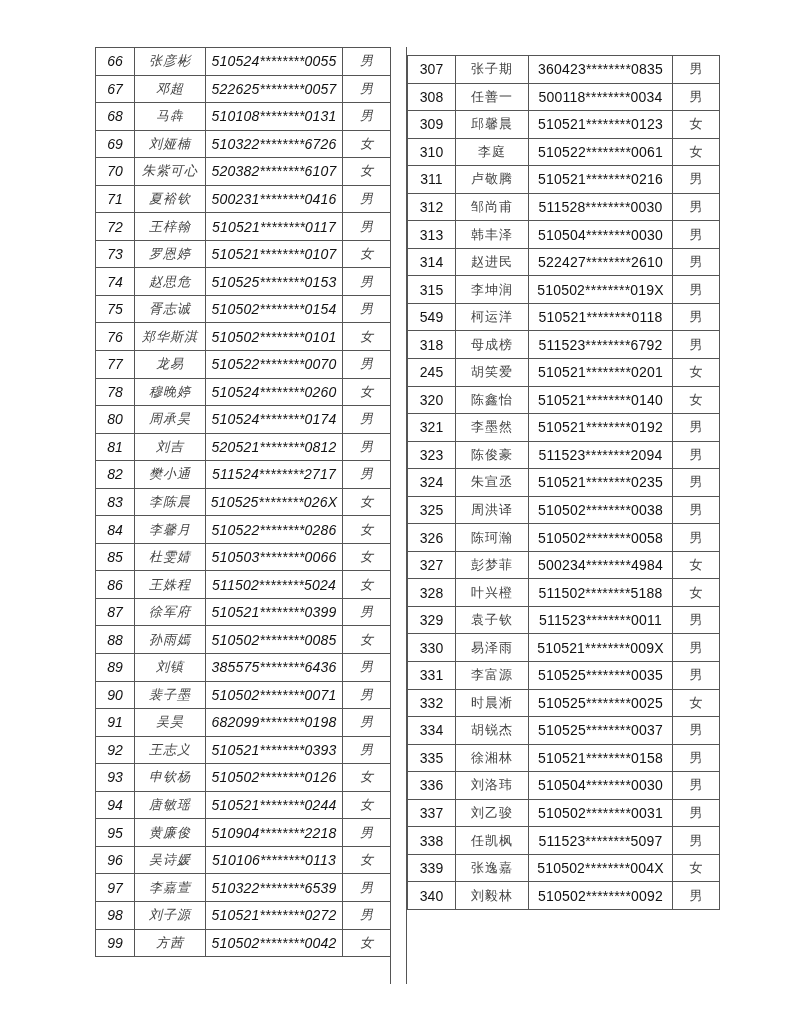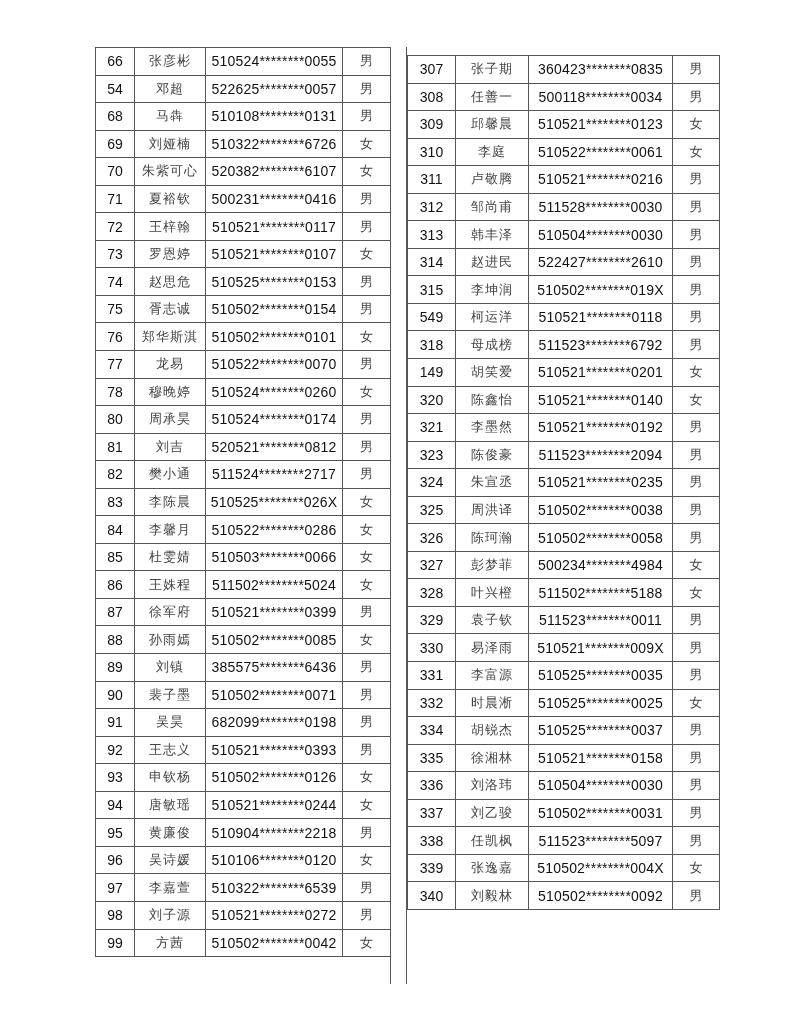--- a/index.html
+++ b/index.html
@@ -6,21 +6,21 @@
   body { width: 800px; height: 1016px; position: relative; overflow: hidden;
          font-family: "DejaVu Sans", sans-serif; color: #111; }
   .page { position: absolute; left: 0; top: 0; width: 800px; height: 1016px; background: #fff; }
   table.roster { position: absolute; top: 47px; border-collapse: collapse; table-layout: fixed; }
   table.roster td { border: 1px solid #555; height: 26.56px; padding: 0; text-align: center;
                     vertical-align: middle; white-space: nowrap; overflow: hidden; }
   td.num { font-family: "Liberation Sans", sans-serif; font-size: 14px; color: #111; }
   td.name { font-family: "DejaVu Serif", serif; font-size: 13px; color: #444; letter-spacing: 1px; }
   td.idno { font-family: "Liberation Sans", sans-serif; font-size: 14px; color: #111; letter-spacing: 0.2px; }
   td.gender { font-family: "DejaVu Serif", serif; font-size: 13px; color: #444; }
-  #left-table { left: 95px; }
+  #left-table { left: 95px; font-style: italic; }
   #right-table { left: 407px; margin-top: 8px; }
   .gap { position: absolute; left: 390px; top: 47px; width: 17px; height: 937px;
          border-left: 1px solid #555; border-right: 1px solid #555; box-sizing: border-box; }
 </style>
 </head>
 <body>
 
 <div class="page">
 
   <table class="roster" id="left-table">
@@ -31,21 +31,21 @@
         <col style="width:48px">
     </colgroup>
     <tbody id="left-body">
         <tr>
           <td class="num">66</td>
           <td class="name">张彦彬</td>
           <td class="idno">510524********0055</td>
           <td class="gender">男</td>
         </tr>
         <tr>
-          <td class="num">54</td>
+          <td class="num">67</td>
           <td class="name">邓超</td>
           <td class="idno">522625********0057</td>
           <td class="gender">男</td>
         </tr>
         <tr>
           <td class="num">68</td>
           <td class="name">马犇</td>
           <td class="idno">510108********0131</td>
           <td class="gender">男</td>
         </tr>
@@ -201,21 +201,21 @@
         </tr>
         <tr>
           <td class="num">95</td>
           <td class="name">黄廉俊</td>
           <td class="idno">510904********2218</td>
           <td class="gender">男</td>
         </tr>
         <tr>
           <td class="num">96</td>
           <td class="name">吴诗媛</td>
-          <td class="idno">510106********0120</td>
+          <td class="idno">510106********0113</td>
           <td class="gender">女</td>
         </tr>
         <tr>
           <td class="num">97</td>
           <td class="name">李嘉萱</td>
           <td class="idno">510322********6539</td>
           <td class="gender">男</td>
         </tr>
         <tr>
           <td class="num">98</td>
@@ -302,21 +302,21 @@
           <td class="idno">510521********0118</td>
           <td class="gender">男</td>
         </tr>
         <tr>
           <td class="num">318</td>
           <td class="name">母成榜</td>
           <td class="idno">511523********6792</td>
           <td class="gender">男</td>
         </tr>
         <tr>
-          <td class="num">149</td>
+          <td class="num">245</td>
           <td class="name">胡笑爱</td>
           <td class="idno">510521********0201</td>
           <td class="gender">女</td>
         </tr>
         <tr>
           <td class="num">320</td>
           <td class="name">陈鑫怡</td>
           <td class="idno">510521********0140</td>
           <td class="gender">女</td>
         </tr>

